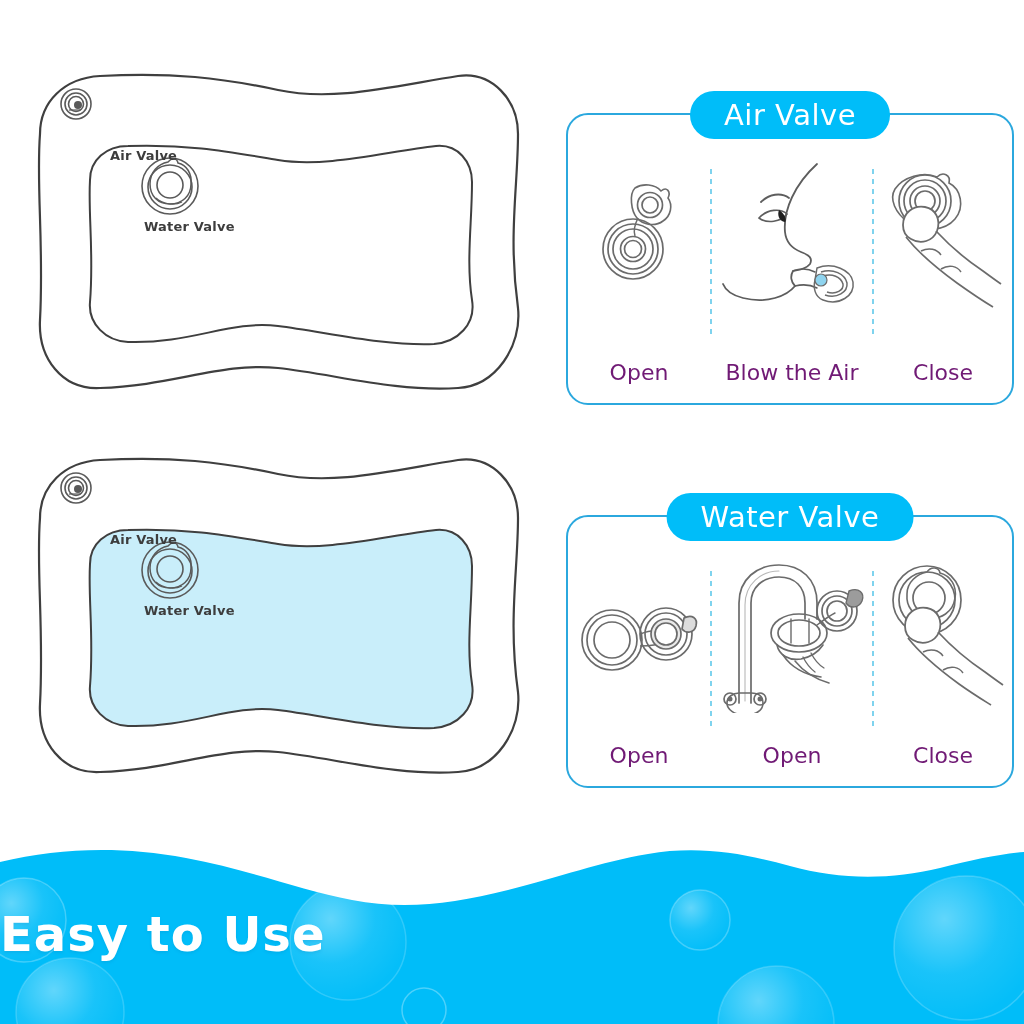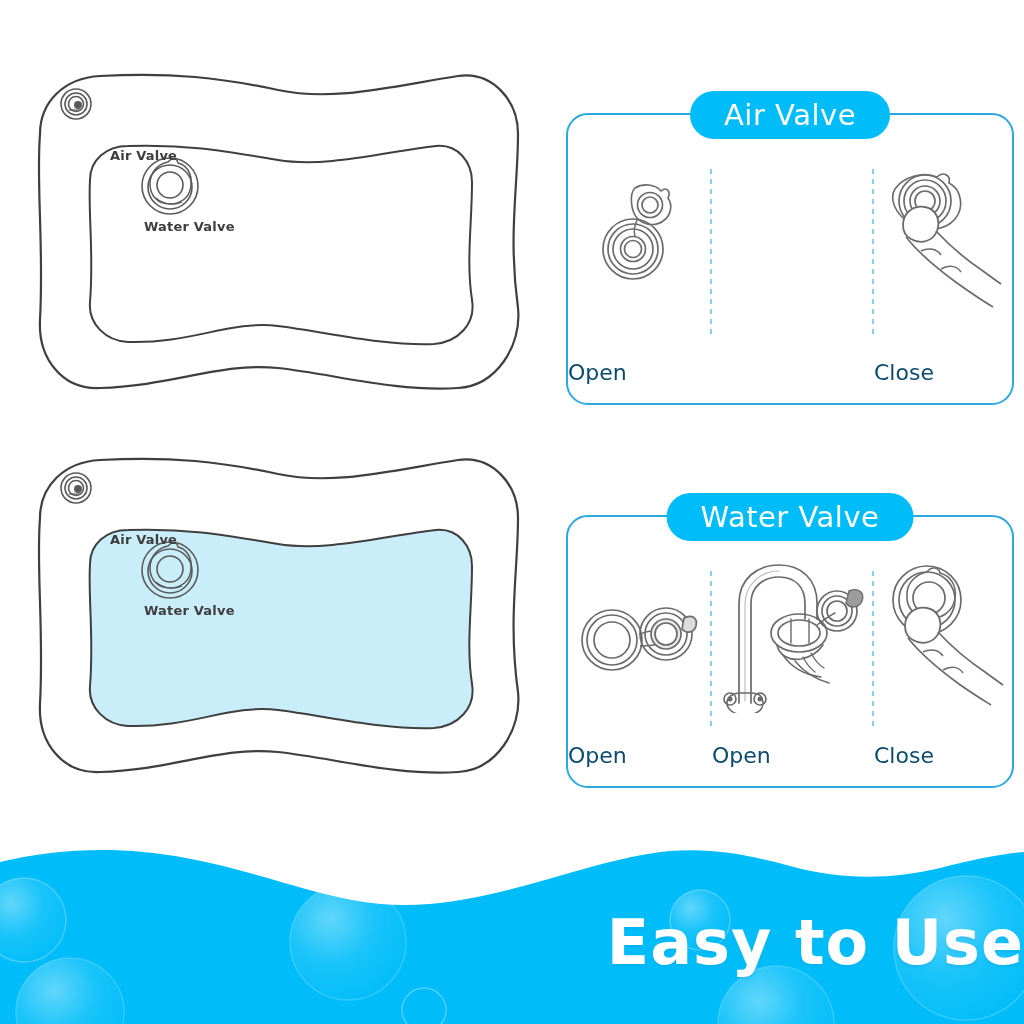--- a/index.html
+++ b/index.html
@@ -87,21 +87,22 @@
     top: 6px;
     height: 170px;
     display: flex;
     align-items: center;
     justify-content: center;
   }
   .step-caption {
     position: absolute;
     left: 0; right: 0;
     bottom: 18px;
-    color: #0c4a6e;
+    text-align: center;
+    color: #701a75;
     font-size: 22px;
     font-weight: 400;
     white-space: nowrap;
     font-family: "DejaVu Sans", sans-serif;
   }
 
   .divider {
     position: absolute;
     width: 2px;
     top: 22px;
@@ -119,23 +120,23 @@
     width: 1024px;
     height: 200px;
     overflow: hidden;
   }
   #banner svg { display: block; }
   #banner-title {
     position: absolute;
     left: 0;
     right: 0;
     top: 82px;
-    text-align: right;
+    text-align: left;
     color: #ffffff;
-    font-size: 62px;
+    font-size: 48px;
     font-weight: 700;
     letter-spacing: 1px;
     font-family: "DejaVu Sans", sans-serif;
     text-shadow: 0 2px 3px rgba(0,130,190,.18);
   }
 </style>
 </head>
 <body>
 
 <div id="stage">
@@ -262,20 +263,53 @@
               <circle cx="40" cy="75" r="25"></circle>
               <circle cx="40" cy="75" r="20"></circle>
               <circle cx="40" cy="75" r="12.5"></circle>
               <circle cx="40" cy="75" r="8.5"></circle>
             </g>
           </svg>
         </div>
         <div class="step-caption">Open</div>
       </div>
 
+      <div class="step-col" style="left:144px; width:160px;">
+        <div class="step-art">
+          <svg width="150" height="160" viewBox="0 0 150 160" aria-hidden="true">
+            <g fill="none" stroke="#5d5d5d" stroke-width="1.8" stroke-linecap="round">
+
+              <path d="M100,6 C78,26 66,52 68,74
+                       C69,84 74,90 84,94
+                       C92,97 96,100 93,106
+                       C88,112 80,112 76,113
+                       C73,118 74,124 78,128
+                       C70,138 50,146 26,140
+                       C14,137 8,131 6,126"></path>
+
+              <path d="M44,44 C52,36 64,34 72,40" stroke-width="1.8"></path>
+
+              <path d="M42,60 C50,51 64,50 70,56 C64,64 50,66 42,60 Z" stroke-width="1.6"></path>
+              <path d="M62,52 C68,56 70,62 68,64 C62,63 60,57 62,52 Z" fill="#1f1f1f" stroke="none"></path>
+
+              <path d="M76,113 C84,110 92,111 98,114" stroke-width="1.5"></path>
+              <path d="M78,128 C86,126 94,127 100,130" stroke-width="1.5"></path>
+            </g>
+
+            <g fill="none" stroke="#6b6b6b" stroke-width="1.5">
+              <path d="M100,110 C116,104 134,112 136,124 C138,138 122,148 106,142
+                       C98,139 96,130 98,122 Z"></path>
+              <path d="M104,114 C116,110 128,116 130,125 C131,134 120,141 108,137"></path>
+              <path d="M106,118 C115,115 124,119 126,126 C127,132 119,137 110,134"></path>
+              <circle cx="104" cy="122" r="6" fill="#8fd4ef" stroke="#6b6b6b" stroke-width="1.2"></circle>
+            </g>
+          </svg>
+        </div>
+        <div class="step-caption">Blow the Air</div>
+      </div>
 
       <div class="step-col" style="left:306px; width:138px;">
         <div class="step-art">
           <svg width="128" height="150" viewBox="0 0 128 150" aria-hidden="true">
             <g fill="none" stroke="#6b6b6b" stroke-width="1.7">
 
               <path d="M16,26 C24,14 44,8 58,14 C64,8 72,12 70,20
                        C82,26 86,44 76,56 C66,68 44,70 30,60
                        C16,50 10,36 16,26 Z" stroke-width="1.6"></path>
               <circle cx="46" cy="38" r="26"></circle>

